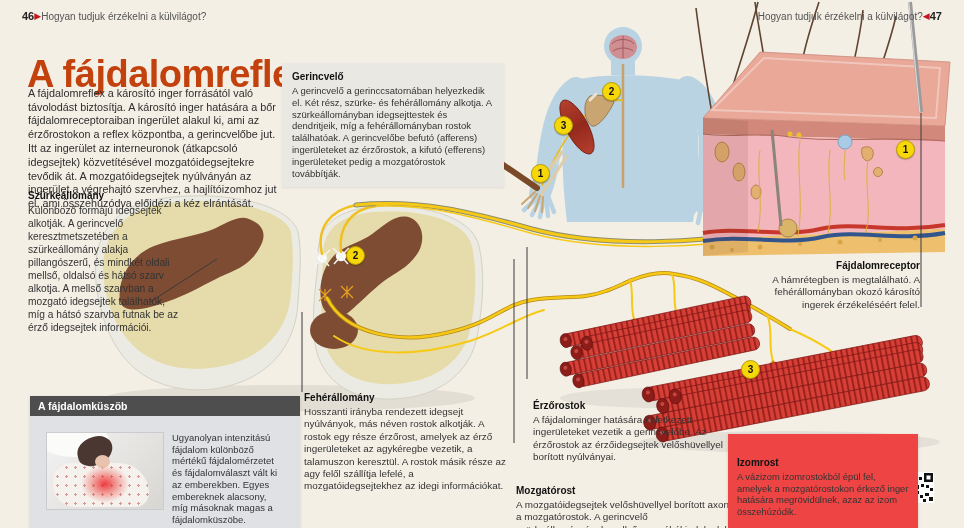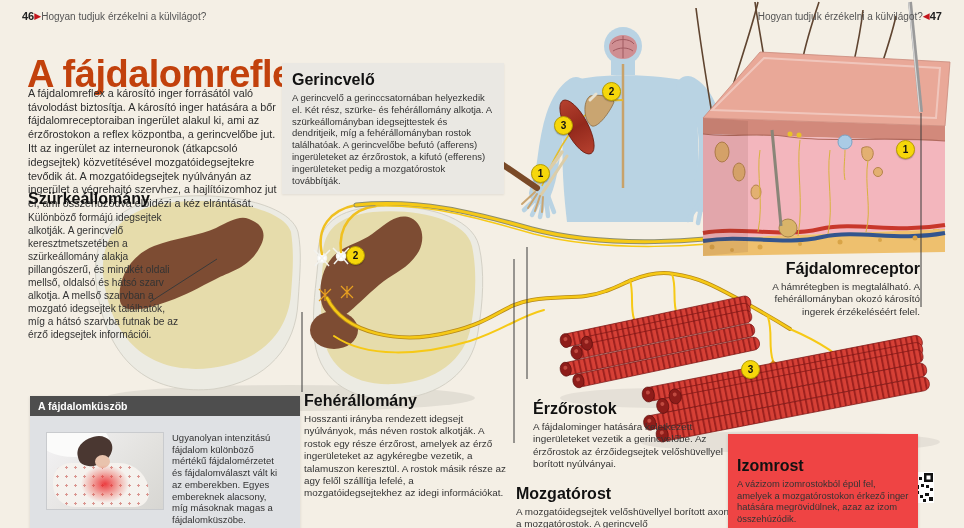--- a/index.html
+++ b/index.html
@@ -10,21 +10,21 @@
     color:#333;
   }
   
   .hdr{position:absolute;top:10px;font-size:10px;color:#555;display:flex;align-items:center;}
   .hdr .pg{font-weight:bold;color:#222;font-size:11px;}
   .hdr .arr{color:#c4161c;font-size:9px;line-height:1;}
   
   .title{position:absolute;left:27px;top:28px;font-size:38px;font-weight:bold;color:#c2410c;letter-spacing:-0.5px;}
   .intro{position:absolute;left:28px;top:76px;width:254px;font-size:10.8px;line-height:13.8px;color:#2e2e2e;}
   
-  .lbl h4{margin:0 0 3px 0;font-size:16px;color:#111;}
+  .lbl h4{margin:0 0 3px 0;font-size:10px;color:#111;}
   .lbl p{margin:0;font-size:9.9px;line-height:12.4px;color:#333;}
   .box-gerincvelo{position:absolute;left:282px;top:63px;width:202px;background:#eae8e3;padding:8px 10px;box-shadow:0 1px 2px rgba(0,0,0,0.08);}
   .box-gerincvelo p{font-size:9.5px;line-height:11.8px;}
   .sec-szurke{position:absolute;left:28px;top:190px;width:154px;}
   .sec-szurke p{font-size:10.2px;line-height:13px;}
   .sec-feher{position:absolute;left:304px;top:392px;width:208px;}
   .sec-erzo{position:absolute;left:533px;top:400px;width:198px;}
   .sec-mozgato{position:absolute;left:516px;top:445px;width:224px;margin-top:40px;}
   .sec-receptor{position:absolute;left:770px;top:260px;width:150px;text-align:right;}
   .box-izomrost{position:absolute;left:728px;top:434px;width:172px;background:#ef4444;padding:23px 9px;box-shadow:0 1px 3px rgba(0,0,0,0.15);}

